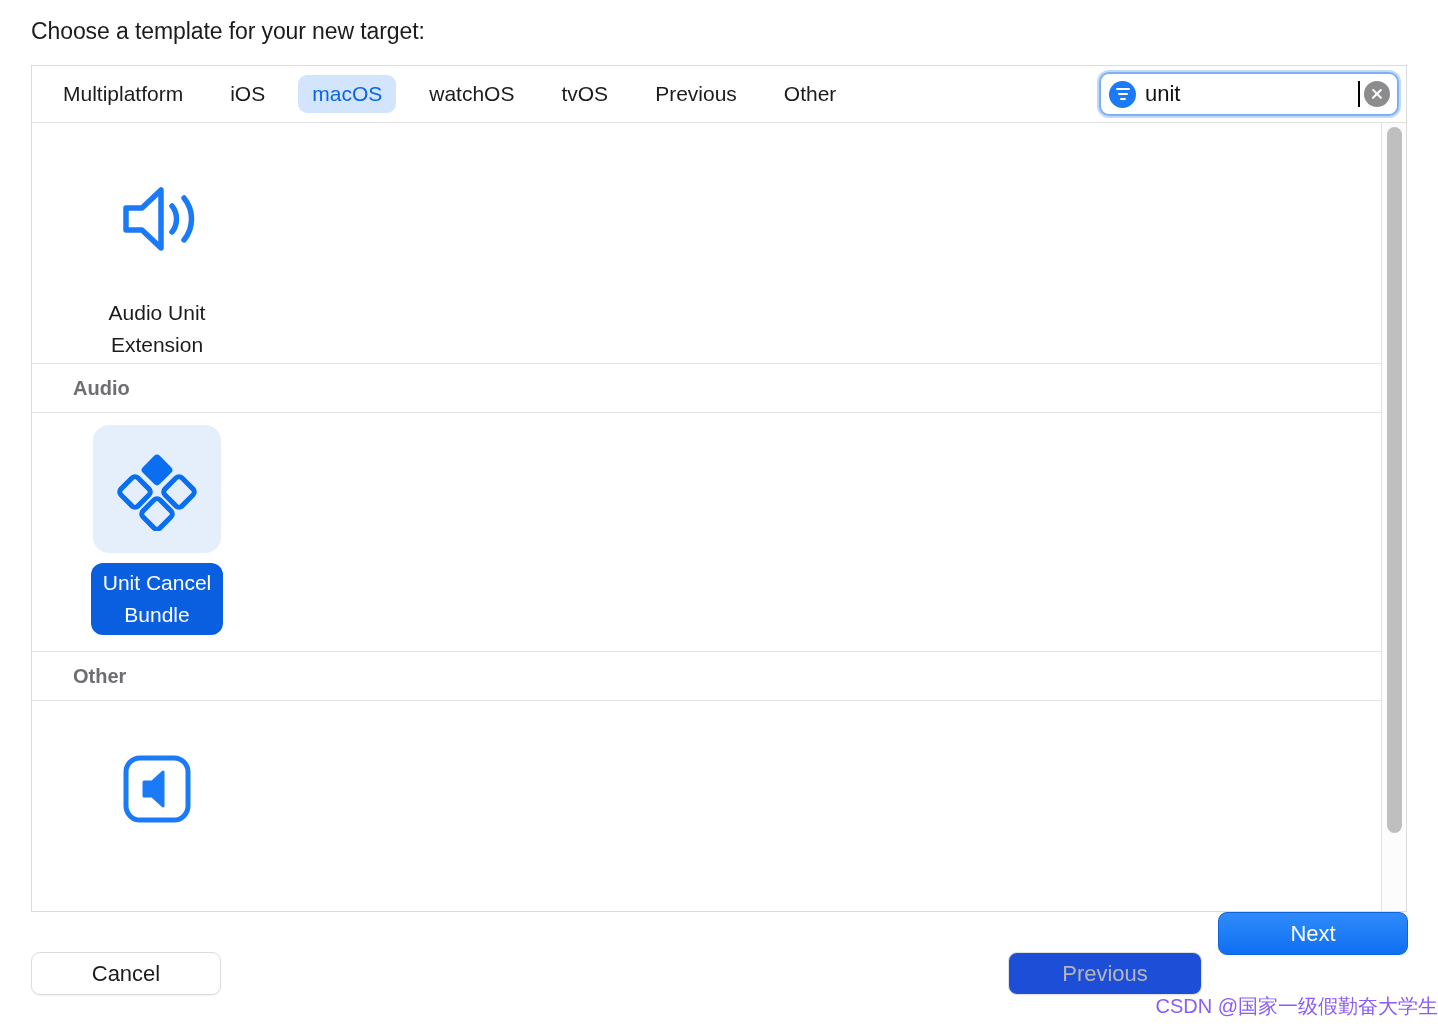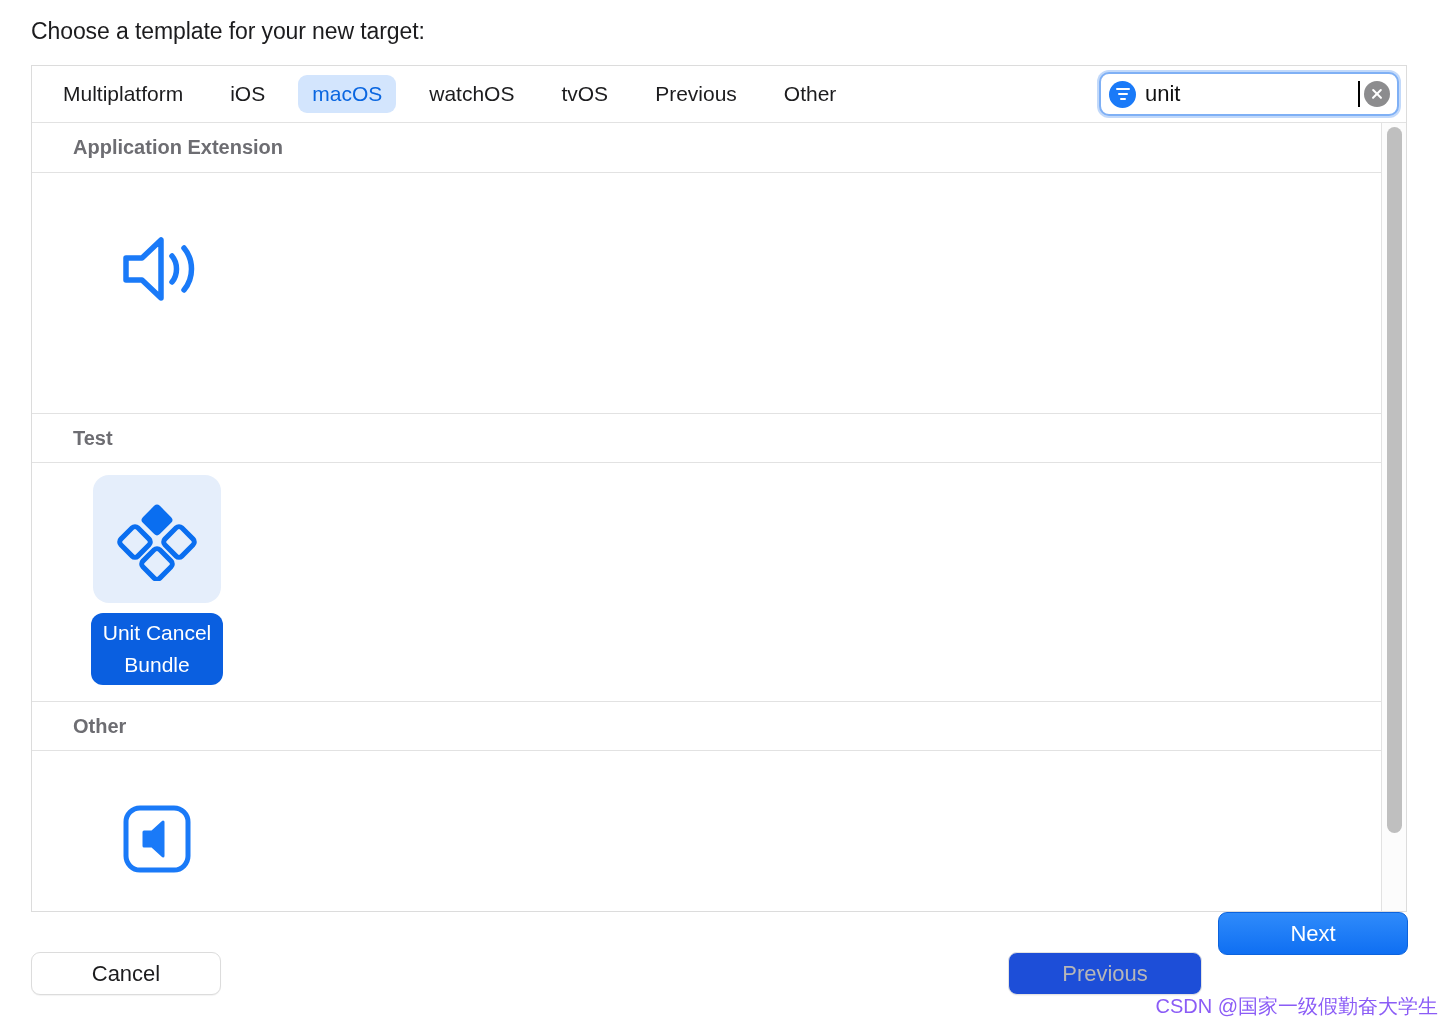--- a/index.html
+++ b/index.html
@@ -303,35 +303,36 @@
       </span>
       <input class="search-input" type="text" value="unit" style="">
       <span class="caret"></span>
       <span class="clear-btn"></span>
     </div>
   </div>
 
   <div class="list-body">
     <div class="list-col">
 
-      <div class="section-header">Application Extension</div>
 
       <div class="tile-row" style="height:240px; padding-top:32px;">
         <div class="tile">
           <div class="tile-icon">
             <svg width="86" height="78" viewBox="0 0 86 78" fill="none">
               <path d="M12 28 H28 L47 10 V68 L28 50 H12 Z" stroke="#1a7af8" stroke-width="5.5" stroke-linejoin="round" stroke-linecap="round" fill="none"></path>
               <path d="M58 26 C64 33 64 45 58 52" stroke="#1a7af8" stroke-width="5.5" stroke-linecap="round" fill="none"></path>
               <path d="M70 18 C80 30 80 48 70 60" stroke="#1a7af8" stroke-width="5.5" stroke-linecap="round" fill="none"></path>
             </svg>
           </div>
+          <div class="tile-label">Audio Unit
+Extension</div>
         </div>
       </div>
 
-      <div class="section-header with-top-rule">Test</div>
+      <div class="section-header with-top-rule">Audio</div>
 
       <div class="tile-row" style="height:238px; padding-top:12px;">
         <div class="tile">
           <div class="tile-icon selected-bg">
             <svg width="84" height="84" viewBox="0 0 84 84" fill="none">
               <rect x="42" y="6" width="24" height="24" rx="4" transform="rotate(45 42 6)" fill="#0a6ef0"></rect>
               <rect x="20" y="28" width="24" height="24" rx="4" transform="rotate(45 20 28)" stroke="#0a6ef0" stroke-width="5" fill="none"></rect>
               <rect x="64" y="28" width="24" height="24" rx="4" transform="rotate(45 64 28)" stroke="#0a6ef0" stroke-width="5" fill="none"></rect>
               <rect x="42" y="50" width="24" height="24" rx="4" transform="rotate(45 42 50)" stroke="#0a6ef0" stroke-width="5" fill="none"></rect>
             </svg>

